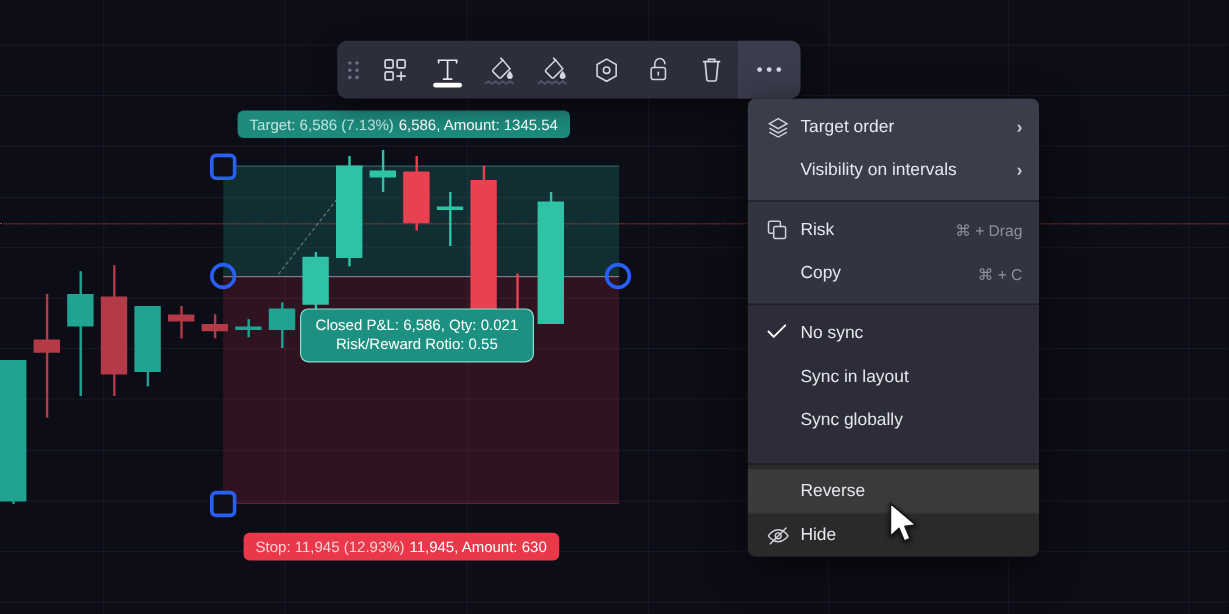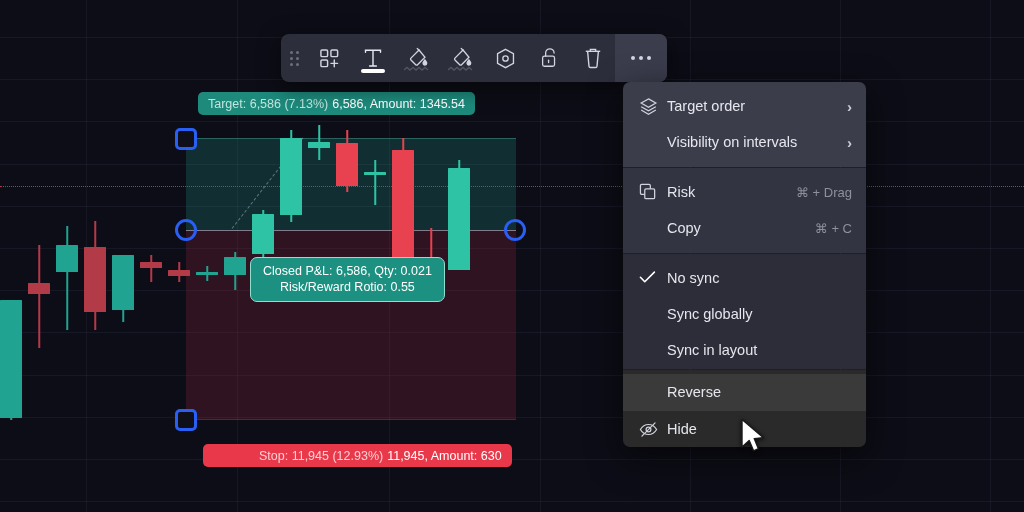--- a/index.html
+++ b/index.html
@@ -38,21 +38,21 @@
   .handle { position: absolute; border: 3px solid #2a5ff5; background: #0f0f1a; }
   .handle.sq { border-radius: 5px; }
   .handle.circ { border-radius: 50%; background: transparent; }
 
   
   .lbl { position: absolute; display: flex; align-items: center; justify-content: center;
          border-radius: 5px; font-size: 12.5px; white-space: nowrap; padding: 0 10px; height: 23px; }
   .lbl-target { background: #1d8a7c; color: #ffffff; }
   .lbl-target .dim { color: #bfe6de; margin-right: 4px; }
   .lbl-stop { background: #e8384a; color: #ffffff; }
-  .lbl-stop .dim { color: #ffd0d4; margin-right: 4px; margin-left: 46px; }
+  .lbl-stop .dim { color: #ffd0d4; margin-right: 4px; }
   .tooltip-pl { position: absolute; background: #1d9181; border: 1.5px solid #8fded0;
                 border-radius: 7px; color: #fff; font-size: 12.5px; line-height: 16px;
                 padding: 5px 12px 6px; text-align: center; }
 
   
   .toolbar { position: absolute; display: flex; align-items: center;
              background: #2d2e3c; border-radius: 8px; height: 48px;
              box-shadow: 0 6px 22px rgba(0,0,0,0.55); }
   .tb-btn { width: 44px; height: 48px; display: flex; align-items: center; justify-content: center;
             color: #d3d5e0; position: relative; }
@@ -66,21 +66,21 @@
              background: #3b3c4c; border-radius: 0 8px 8px 0; }
   .mdots { display: flex; gap: 3.5px; }
   .mdots i { width: 4.5px; height: 4.5px; border-radius: 50%; background: #d3d5e0; display: block; }
   .squiggle { position: absolute; bottom: 10px; left: 50%; transform: translateX(-50%); opacity: .45; }
 
   
   .ctx { position: absolute; width: 243px; border-radius: 7px; overflow: hidden;
          box-shadow: 0 10px 34px rgba(0,0,0,0.6); }
   .ctx-top { background: #3c3d4b; padding: 6px 0 7px; }
   .ctx-mid { background: #333442; padding: 6px 0 7px; }
-  .ctx-sync { background: #2c2d38; padding: 6px 0 1px; }
+  .ctx-sync { background: #2c2d38; padding: 6px 0 18px; }
   .ctx-low { background: #2a2a2a; padding: 4px 0 0; }
   .ctx-row { display: flex; align-items: center; height: 36px; padding: 0 14px 0 16px;
              color: #e6e7ee; font-size: 14.5px; position: relative; }
   .ctx-row.hl { background: #3a3a3a; }
   .ctx-ico { width: 28px; flex: 0 0 28px; display: flex; align-items: center; color: #c8cad4; }
   .ctx-lbl { flex: 1 1 auto; }
   .ctx-short { color: #8e909c; font-size: 13px; margin-left: auto; }
   .ctx-arrow { color: #c9cbd6; font-size: 15px; margin-left: auto; font-weight: 600; }
   .ctx-sep { height: 1px; background: rgba(255,255,255,0.08); }
   .ctx-check { width: 28px; flex: 0 0 28px; color: #ffffff; font-size: 15px; }
@@ -344,25 +344,25 @@
       <div class="ctx-row">
         <span class="ctx-check">
           <svg width="17" height="14" viewBox="0 0 18 14" fill="none" stroke="#ffffff" stroke-width="1.7">
             <path d="M1.5 7.3 6.1 12 16.3 1.8" stroke-linecap="round" stroke-linejoin="round"></path>
           </svg>
         </span>
         <span class="ctx-lbl">No sync</span>
       </div>
       <div class="ctx-row">
         <span class="ctx-check"></span>
+        <span class="ctx-lbl">Sync in layout</span>
+      </div>
+      <div class="ctx-row">
+        <span class="ctx-check"></span>
         <span class="ctx-lbl">Sync globally</span>
-      </div>
-      <div class="ctx-row">
-        <span class="ctx-check"></span>
-        <span class="ctx-lbl">Sync in layout</span>
       </div>
     </div>
 
     <div class="ctx-sep"></div>
 
     <div class="ctx-low">
       <div class="ctx-row hl">
         <span class="ctx-ico"></span>
         <span class="ctx-lbl">Reverse</span>
       </div>

